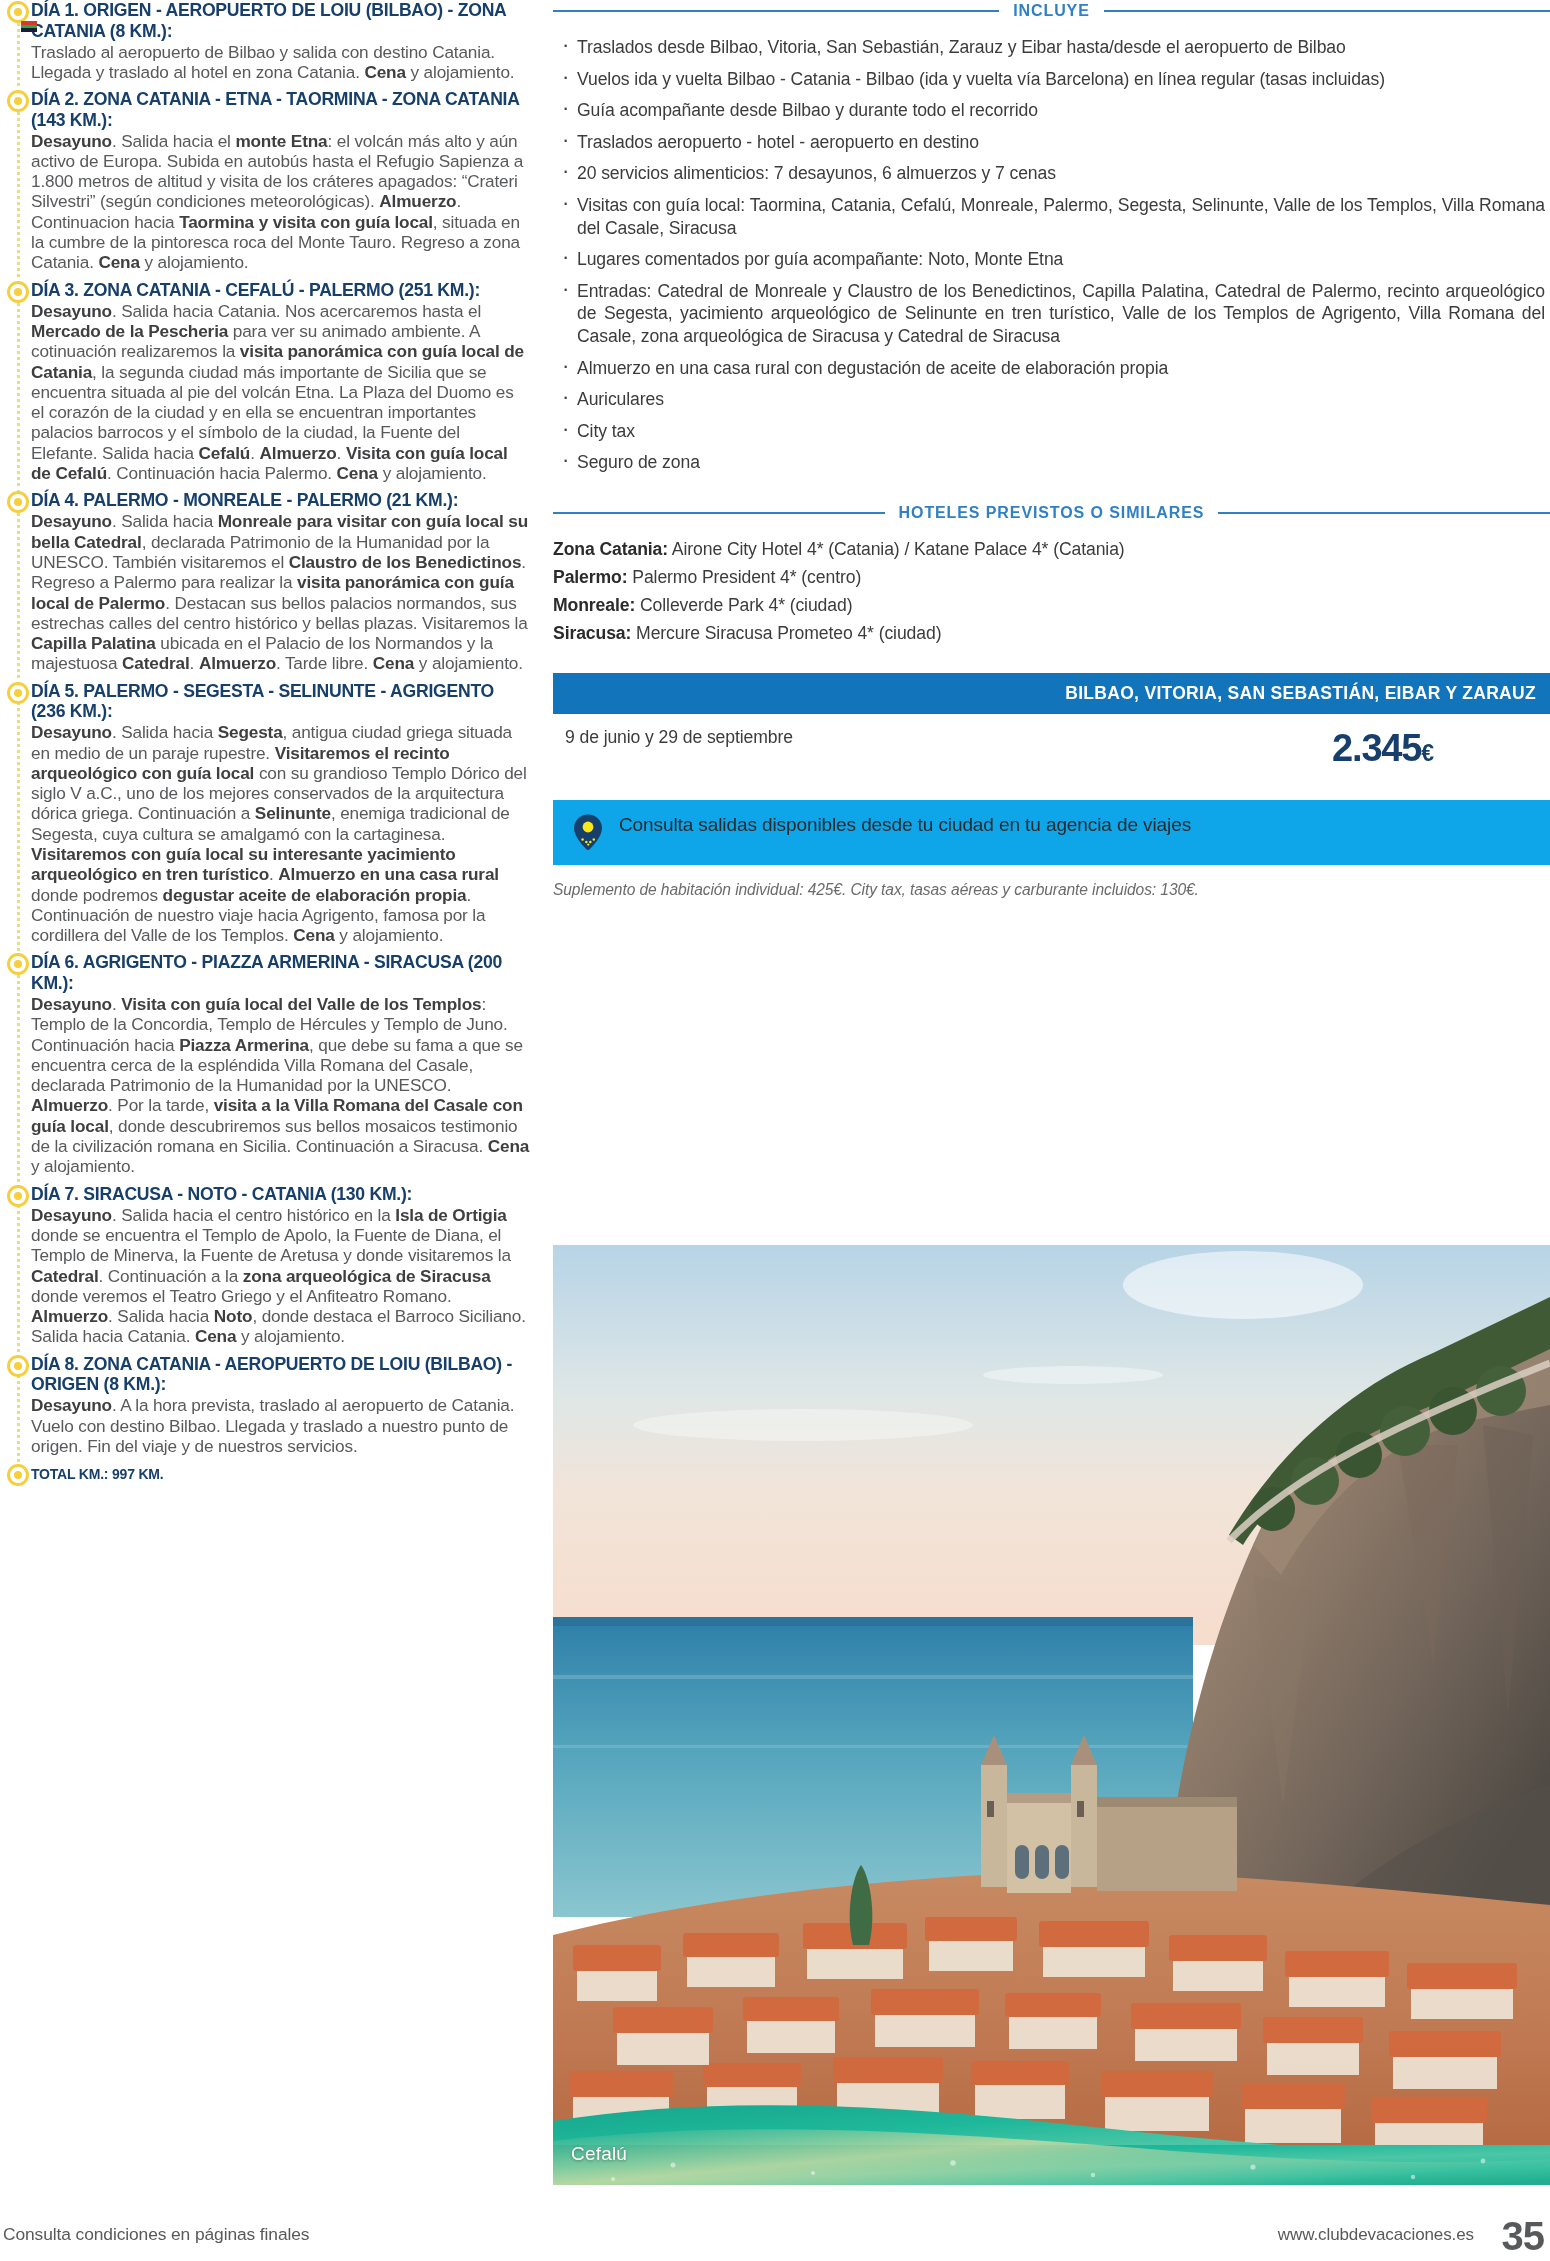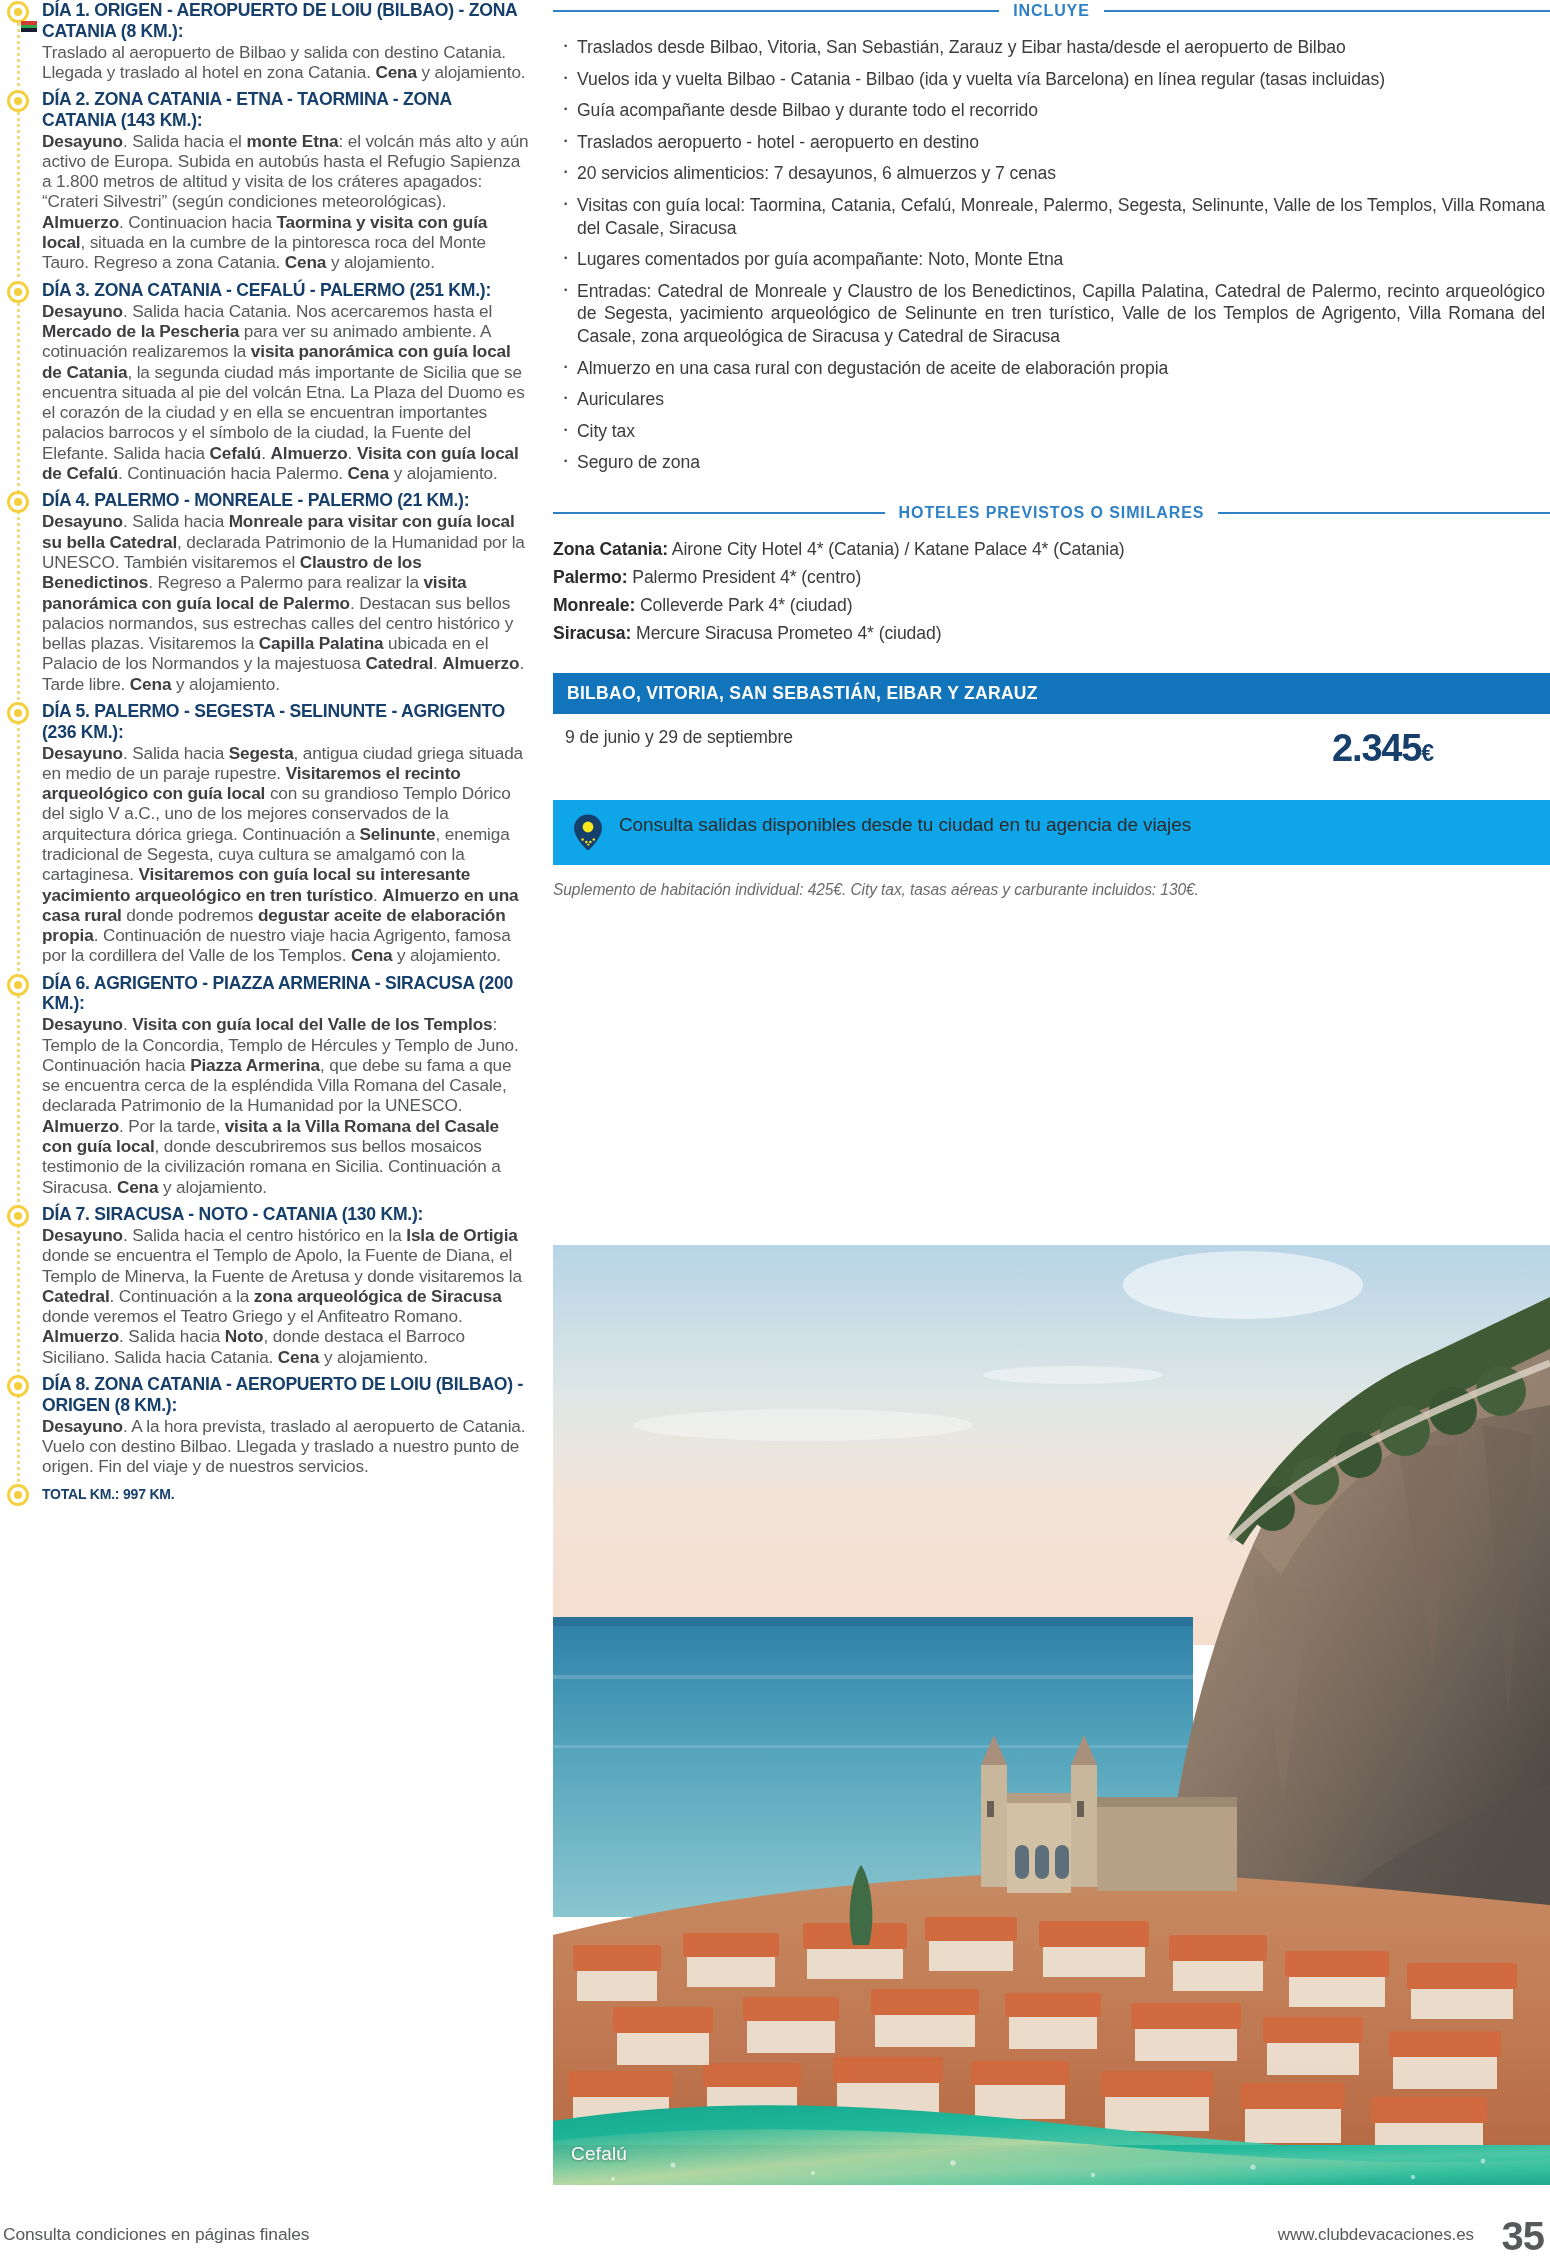--- a/index.html
+++ b/index.html
@@ -12,21 +12,21 @@
     position:relative;
   }
   .page{position:relative;width:1550px;height:2261px;}
 
   
   .itinerary{
     position:absolute;left:0;top:0;width:530px;
   }
   .day{
     position:relative;
-    padding-left:42px;
+    padding-left:31px;
     margin-bottom:7px;
   }
   
   .day::before{
     content:"";
     position:absolute;
     left:17px;top:4px;bottom:-11px;
     width:0;
     border-left:3px dotted #e9dd7f;
   }
@@ -127,21 +127,21 @@
 
   
   .price-block{margin-top:28px;width:100%;}
   .price-banner{
     background:#1274bb;
     color:#ffffff;
     font-weight:bold;
     font-size:17.5px;
     line-height:22px;
     letter-spacing:0.3px;
-    text-align:left;
+    text-align:right;
     padding:9px 14px 10px 14px;
     box-sizing:border-box;
   }
   .price-row{
     display:flex;justify-content:space-between;
     padding:13px 4px 0 12px;
   }
   .price-date{
     font-size:17.6px;color:#3c3c3e;letter-spacing:-0.1px;
   }

